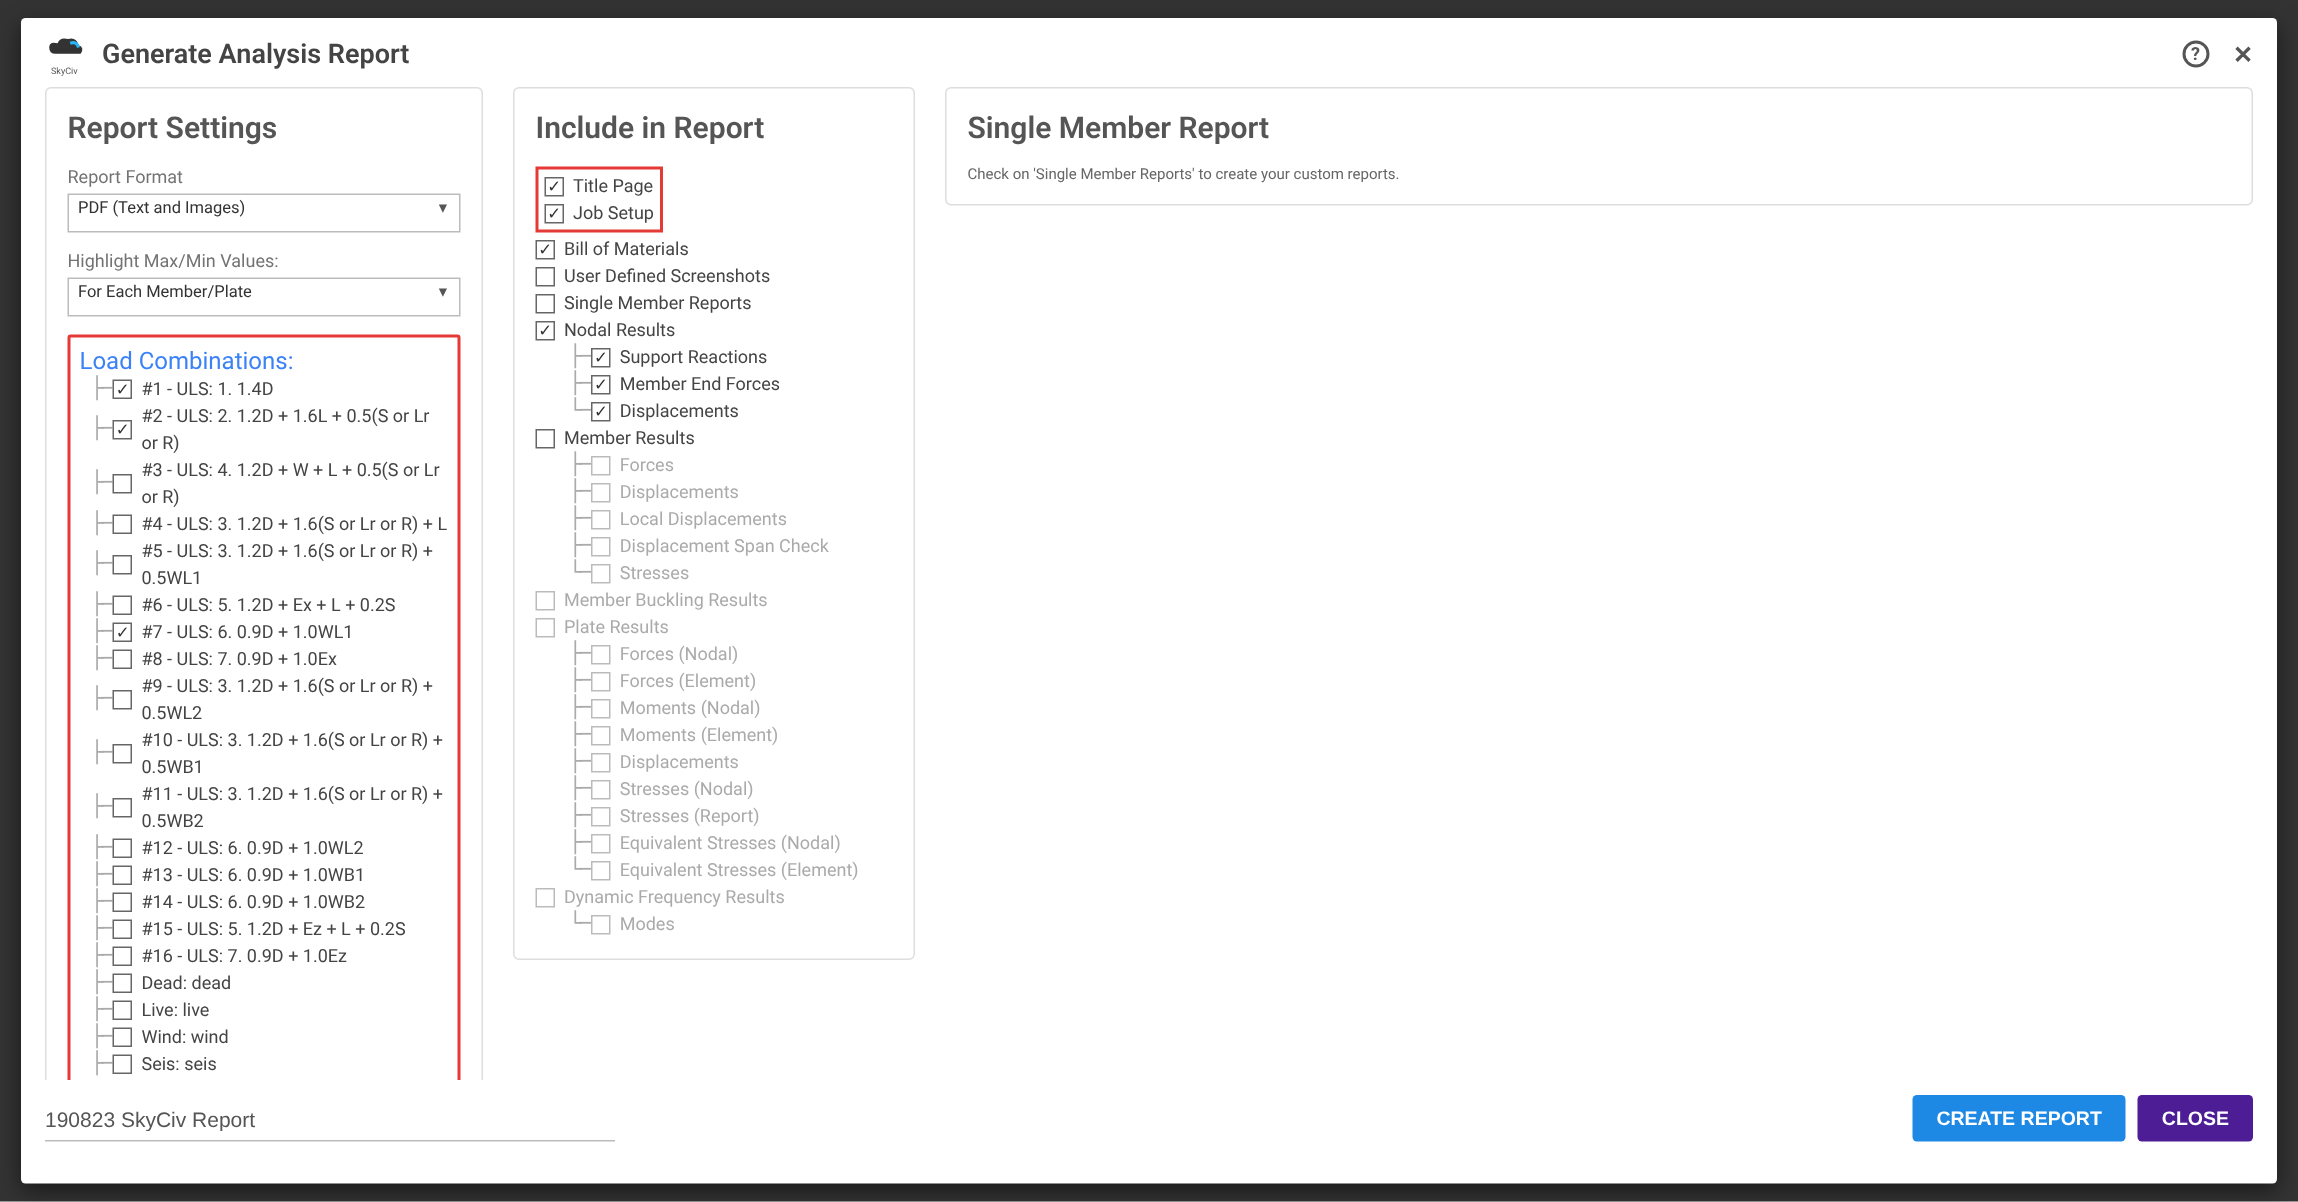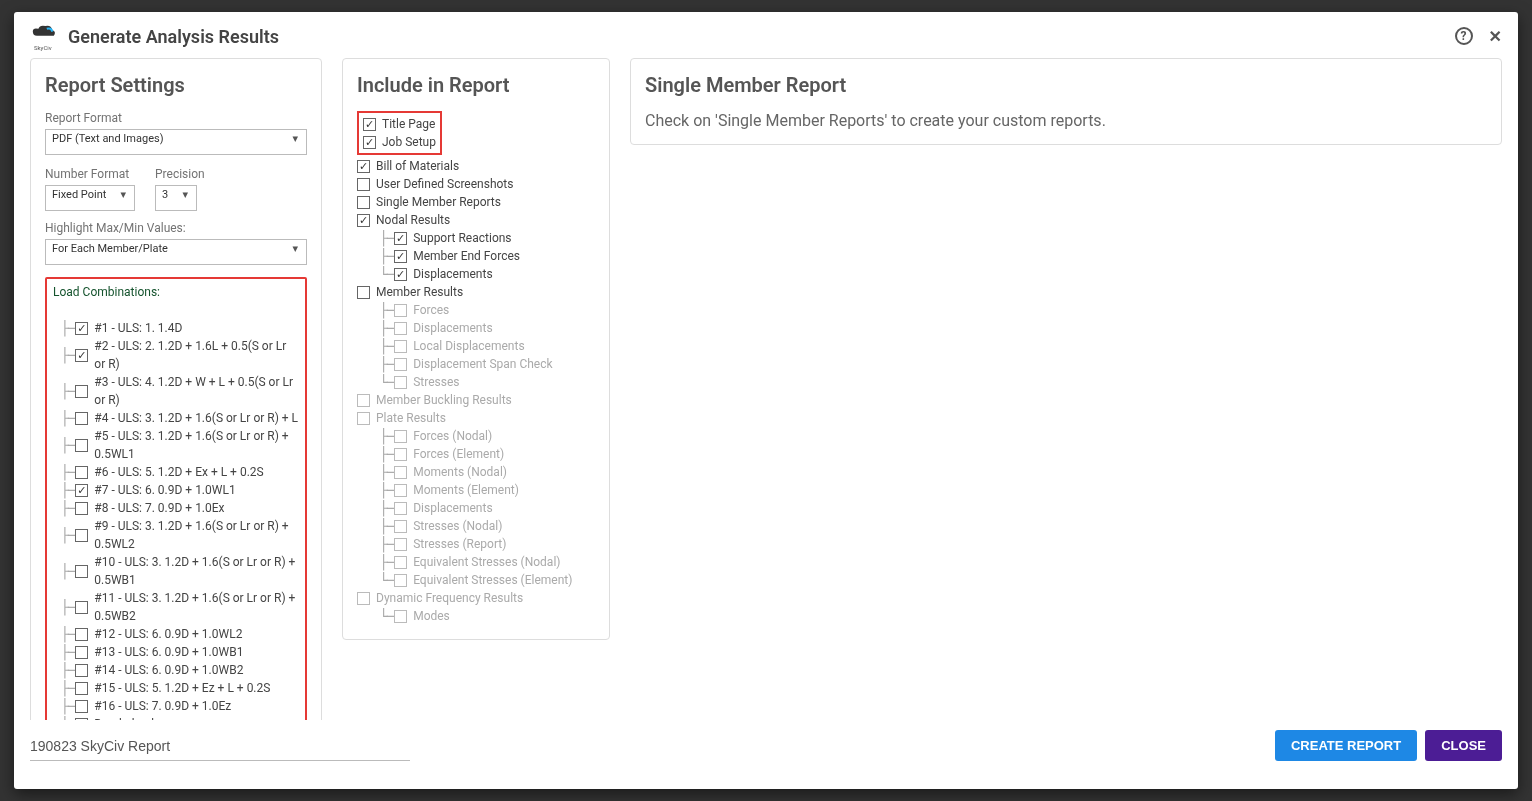--- a/index.html
+++ b/index.html
@@ -12,30 +12,30 @@
 .modal-title { font-size: 18px; font-weight: 600; color: #444; flex: 1; }
 .help-icon { width: 18px; height: 18px; border: 2px solid #555; border-radius: 50%; text-align: center; line-height: 14px; font-size: 12px; font-weight: 700; color: #555; margin-right: 16px; cursor: pointer; }
 .close-icon { font-size: 16px; color: #555; cursor: pointer; font-weight: 700; }
 .modal-body { flex: 1; display: flex; gap: 20px; padding: 0 16px 0 16px; overflow: hidden; }
 .panel { border: 1px solid #ddd; border-radius: 4px; padding: 14px; background: #fff; }
 .panel-title { font-size: 20px; font-weight: 600; color: #555; margin-bottom: 14px; }
 .col-left { width: 292px; }
 .col-mid { width: 268px; }
 .col-right { flex: 1; }
 .col-right .panel { height: auto; }
-.hint { font-size: 16px; color: #666; margin-top: 4px; }
+.hint { font-size: 10px; color: #666; margin-top: 4px; }
 .form-label { font-size: 12px; color: #737373; margin-bottom: 4px; display: block; }
 .select { width: 100%; height: 26px; border: 1px solid #bbb; background: #fff; font-size: 11px; padding: 2px 6px; position: relative; }
 .select::after { content: "▾"; position: absolute; right: 8px; color: #555; }
 .select-sm { width: 90px; display: inline-block; }
 .select-xs { width: 42px; display: inline-block; }
 .row { display: flex; gap: 20px; margin-bottom: 10px; }
 .block { margin-bottom: 12px; }
 .load-combo-box { border: 2px solid #e53935; border-radius: 2px; padding: 6px 6px 6px 6px; margin-top: 6px; }
-.load-title { font-size: 12px; color: #14532d; margin-bottom: 20px; }
+.load-title { font-size: 16px; color: #3b82f6; margin-bottom: 0; }
 .tree-item { display: flex; align-items: center; line-height: 18px; font-size: 12px; color: #444; }
 .tree-item .conn { color: #aaa; font-family: monospace; white-space: pre; font-size: 14px; letter-spacing: -1px; }
 .cb { width: 13px; height: 13px; border: 1px solid #666; background: #fff; margin-right: 6px; display: inline-flex; align-items: center; justify-content: center; flex-shrink: 0; }
 .cb.disabled { border-color: #bbb; }
 .cb.checked::after { content: "✓"; font-size: 11px; line-height: 11px; color: #333; }
 .include-box { border: 2px solid #e53935; padding: 2px 4px; display: inline-block; margin-bottom: 2px; }
 .tree-label { }
 .tree-label.disabled { color: #aaa; }
 .modal-footer { display: flex; align-items: flex-end; padding: 10px 16px 28px; border-top: none; }
 .footer-input { flex: 0 0 380px; border: none; border-bottom: 1px solid #bbb; font-size: 14px; color: #555; padding: 6px 0 6px 0; background: transparent; }
@@ -49,46 +49,36 @@
 
 <div class="modal">
   <div class="modal-header">
     <div class="logo">
       <svg viewBox="0 0 40 28">
           <path d="M10 18 Q4 18 4 12 Q4 6 12 8 Q14 2 22 4 Q30 2 32 10 Q38 12 34 18 Z" fill="#333"></path>
           <path d="M24 8 Q30 6 32 12" stroke="#29b6f6" stroke-width="3" fill="none"></path>
         </svg>
       <span class="logo-sub">SkyCiv</span>
     </div>
-    <div class="modal-title">Generate Analysis Results</div>
+    <div class="modal-title">Generate Analysis Report</div>
     <div class="help-icon">?</div>
     <div class="close-icon">✕</div>
   </div>
 
   <div class="modal-body">
 
     <div class="col-left">
       <div class="panel">
         <div class="panel-title">Report Settings</div>
 
         <div class="block">
           <label class="form-label">Report Format</label>
           <div class="select"><span>PDF (Text and Images)</span></div>
         </div>
 
-        <div class="row">
-          <div>
-            <label class="form-label">Number Format</label>
-            <div class="select select-sm"><span>Fixed Point</span></div>
-          </div>
-          <div>
-            <label class="form-label">Precision</label>
-            <div class="select select-xs"><span>3</span></div>
-          </div>
-        </div>
 
         <div class="block">
           <label class="form-label">Highlight Max/Min Values:</label>
           <div class="select"><span>For Each Member/Plate</span></div>
         </div>
 
         <div class="load-combo-box">
           <div class="load-title">Load Combinations:</div>
           <div id="load-combo-list">
               <div class="tree-item">

